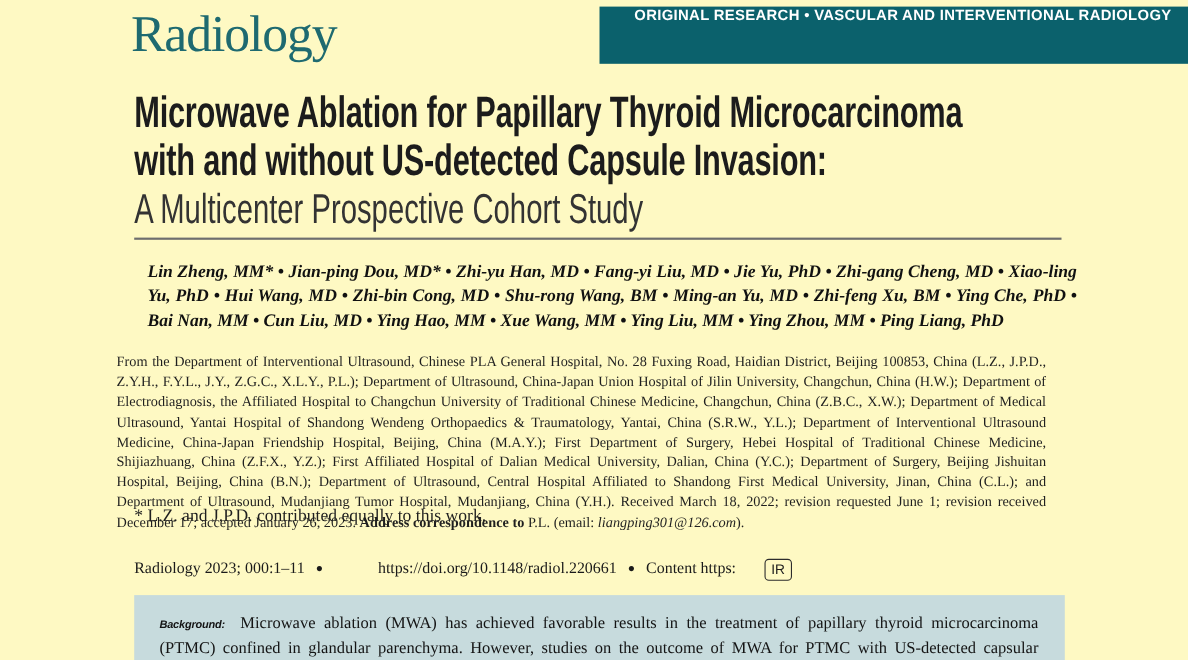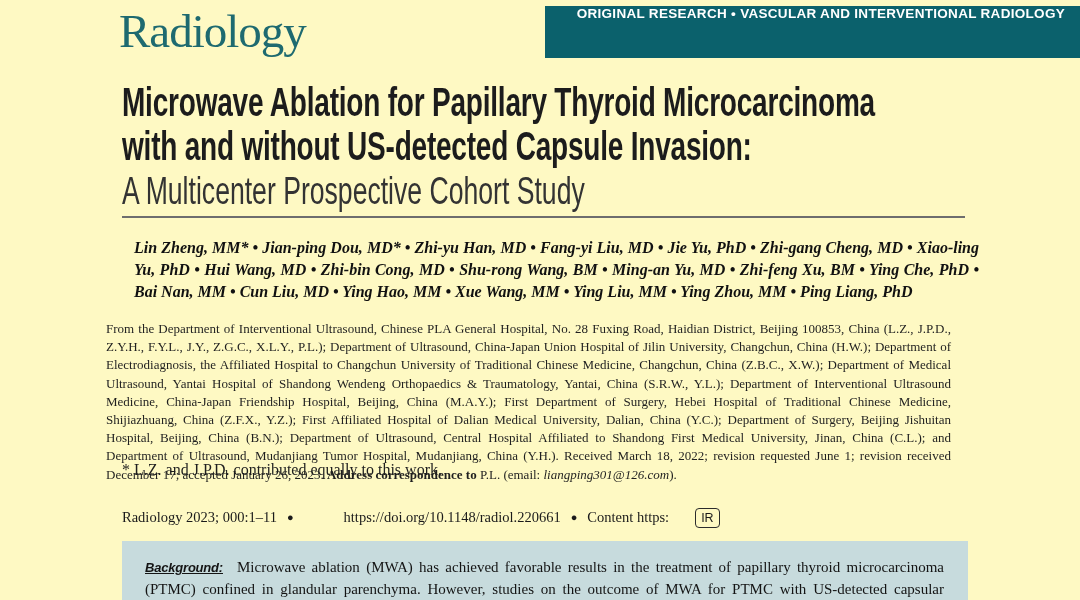--- a/index.html
+++ b/index.html
@@ -164,24 +164,23 @@
     color: #141414;
   }
 
   .seg-normal { }
   .seg-bold { font-weight: 700; }
   .seg-italic { font-style: italic; }
   .seg-label {
     font-family: "Liberation Sans", sans-serif;
     font-weight: 700;
     font-style: italic;
-    font-size: 13px;
+    font-size: 10px;
     letter-spacing: -0.2px;
     margin-right: 14px;
-    text-decoration: underline;
   }
 </style>
 </head>
 <body>
 
 <div class="page">
 
   <div class="logo">Radiology</div>
 
   <div class="banner">

